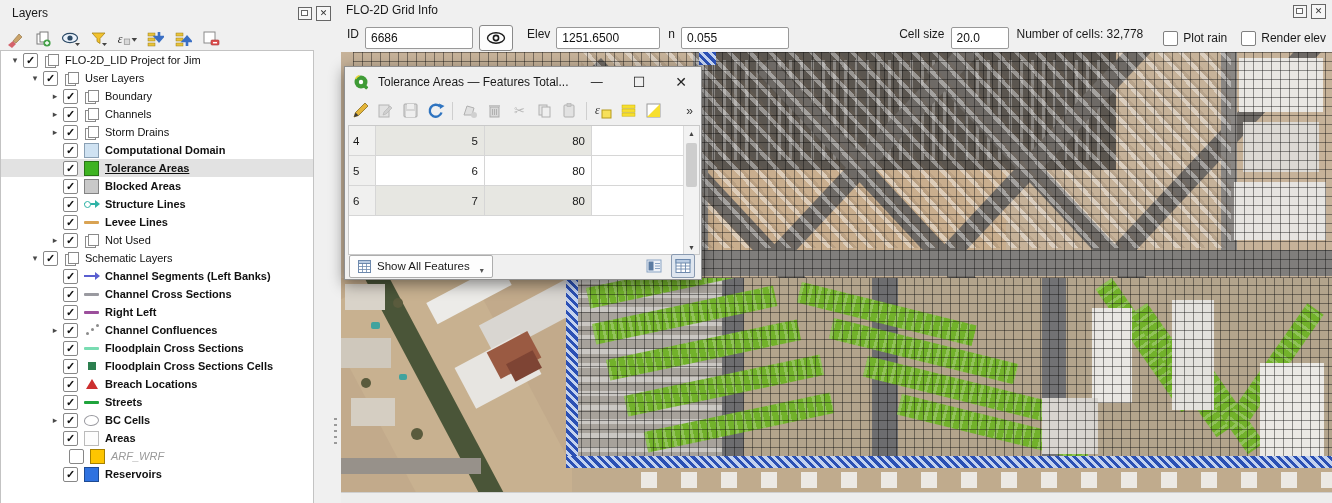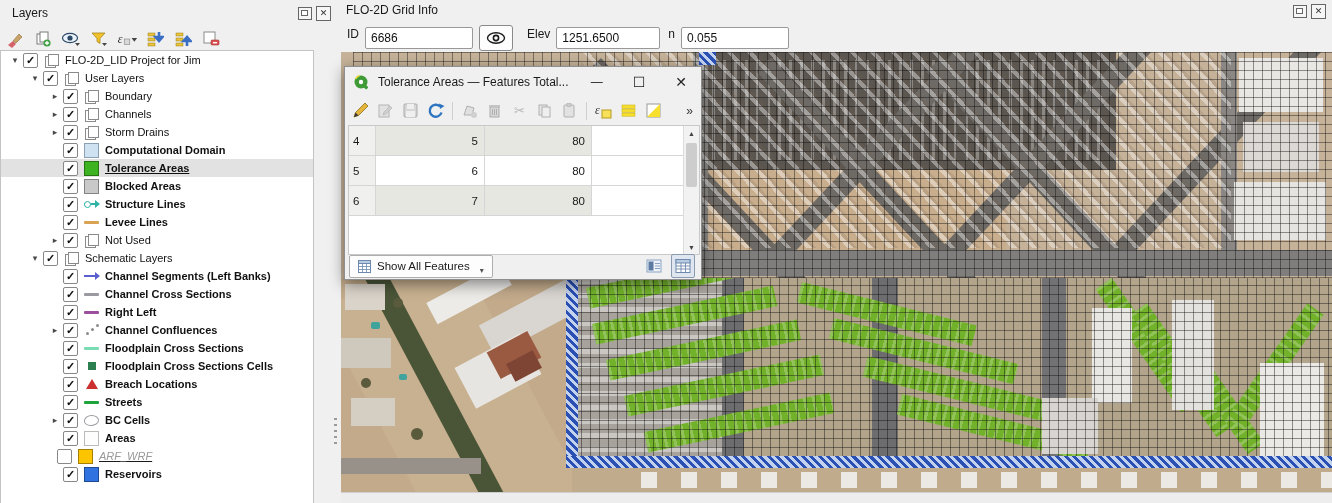--- a/index.html
+++ b/index.html
@@ -371,21 +371,21 @@
         <span class="lbl bold">BC Cells</span>
       </div>
       <div class="tree-row" style="padding-left: 46px;">
         <span class="expander"></span>
         <span class="cb">✓</span>
         <span class="licon">
           <span class="swatch" style="background:#fdfdfd;border-color:#bbbbbb"></span>
         </span>
         <span class="lbl bold">Areas</span>
       </div>
-      <div class="tree-row" style="padding-left: 40px; text-decoration: underline;">
+      <div class="tree-row" style="padding-left: 52px;">
         <span class="expander"></span>
         <span class="cb"></span>
         <span class="licon">
           <span class="swatch" style="background:#fdc500;border-color:rgba(0,0,0,.35)"></span>
         </span>
         <span class="lbl italic">ARF_WRF</span>
       </div>
       <div class="tree-row" style="padding-left: 46px;">
         <span class="expander"></span>
         <span class="cb">✓</span>
@@ -412,20 +412,29 @@
     <span class="eye-btn">
       <svg width="20" height="14" viewBox="0 0 20 14">
           <ellipse cx="10" cy="7" rx="8.5" ry="5.2" fill="none" stroke="#1a1a1a" stroke-width="1.4"></ellipse>
           <circle cx="10" cy="7" r="2.6" fill="none" stroke="#1a1a1a" stroke-width="1.6"></circle>
         </svg>
     </span>
     <span class="gi-label">Elev</span>
     <input class="gi-input" style="width: 92px;" readonly="" value="1251.6500">
     <span class="gi-label">n</span>
     <input class="gi-input" style="width: 96px;" readonly="" value="0.055">
+    <span class="gi-right">
+      <span class="gi-label">Cell size</span>
+      <input class="gi-input" style="width: 46px;" readonly="" value="20.0">
+      <span class="gi-label">Number of cells: 32,778</span>
+      <span class="cb-plain"></span>
+      <span>Plot rain</span>
+      <span class="cb-plain"></span>
+      <span>Render elev</span>
+    </span>
   </div>
 </section>
 
 <div id="map">
 
   <div class="mp" style="left:0;top:0;width:991px;height:226px;background:#c6b299"></div>
   <div class="mp" style="left:355px;top:0;width:420px;height:118px;background:#5b5650"></div>
   <div class="mp" style="left:360px;top:8px;width:400px;height:100px;background:repeating-linear-gradient(90deg,rgba(230,230,230,.35) 0 3px,transparent 3px 11px)"></div>
   <div class="mp" style="left:355px;top:118px;width:310px;height:80px;background:#c9ae8e"></div>
   <div class="diag" style="left:260px;top:6px;width:330px;transform:rotate(47deg)"></div>

